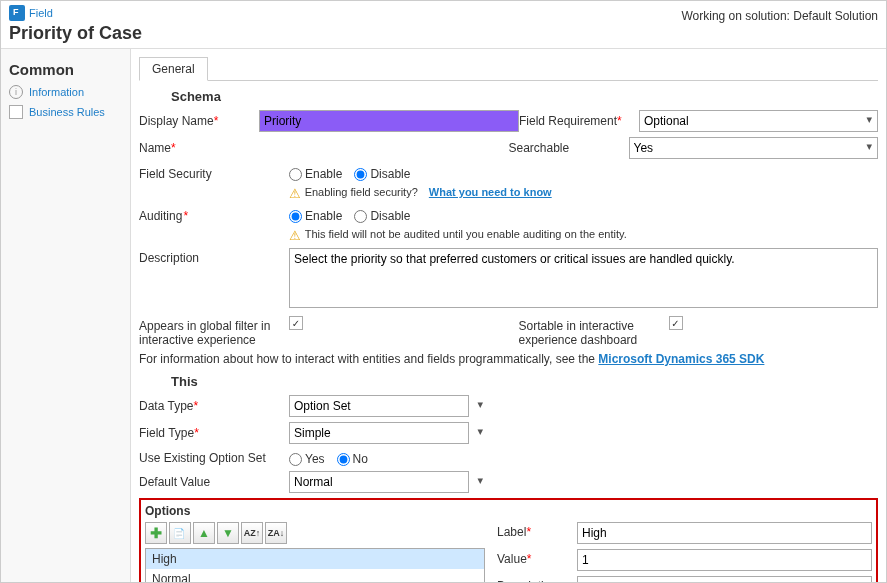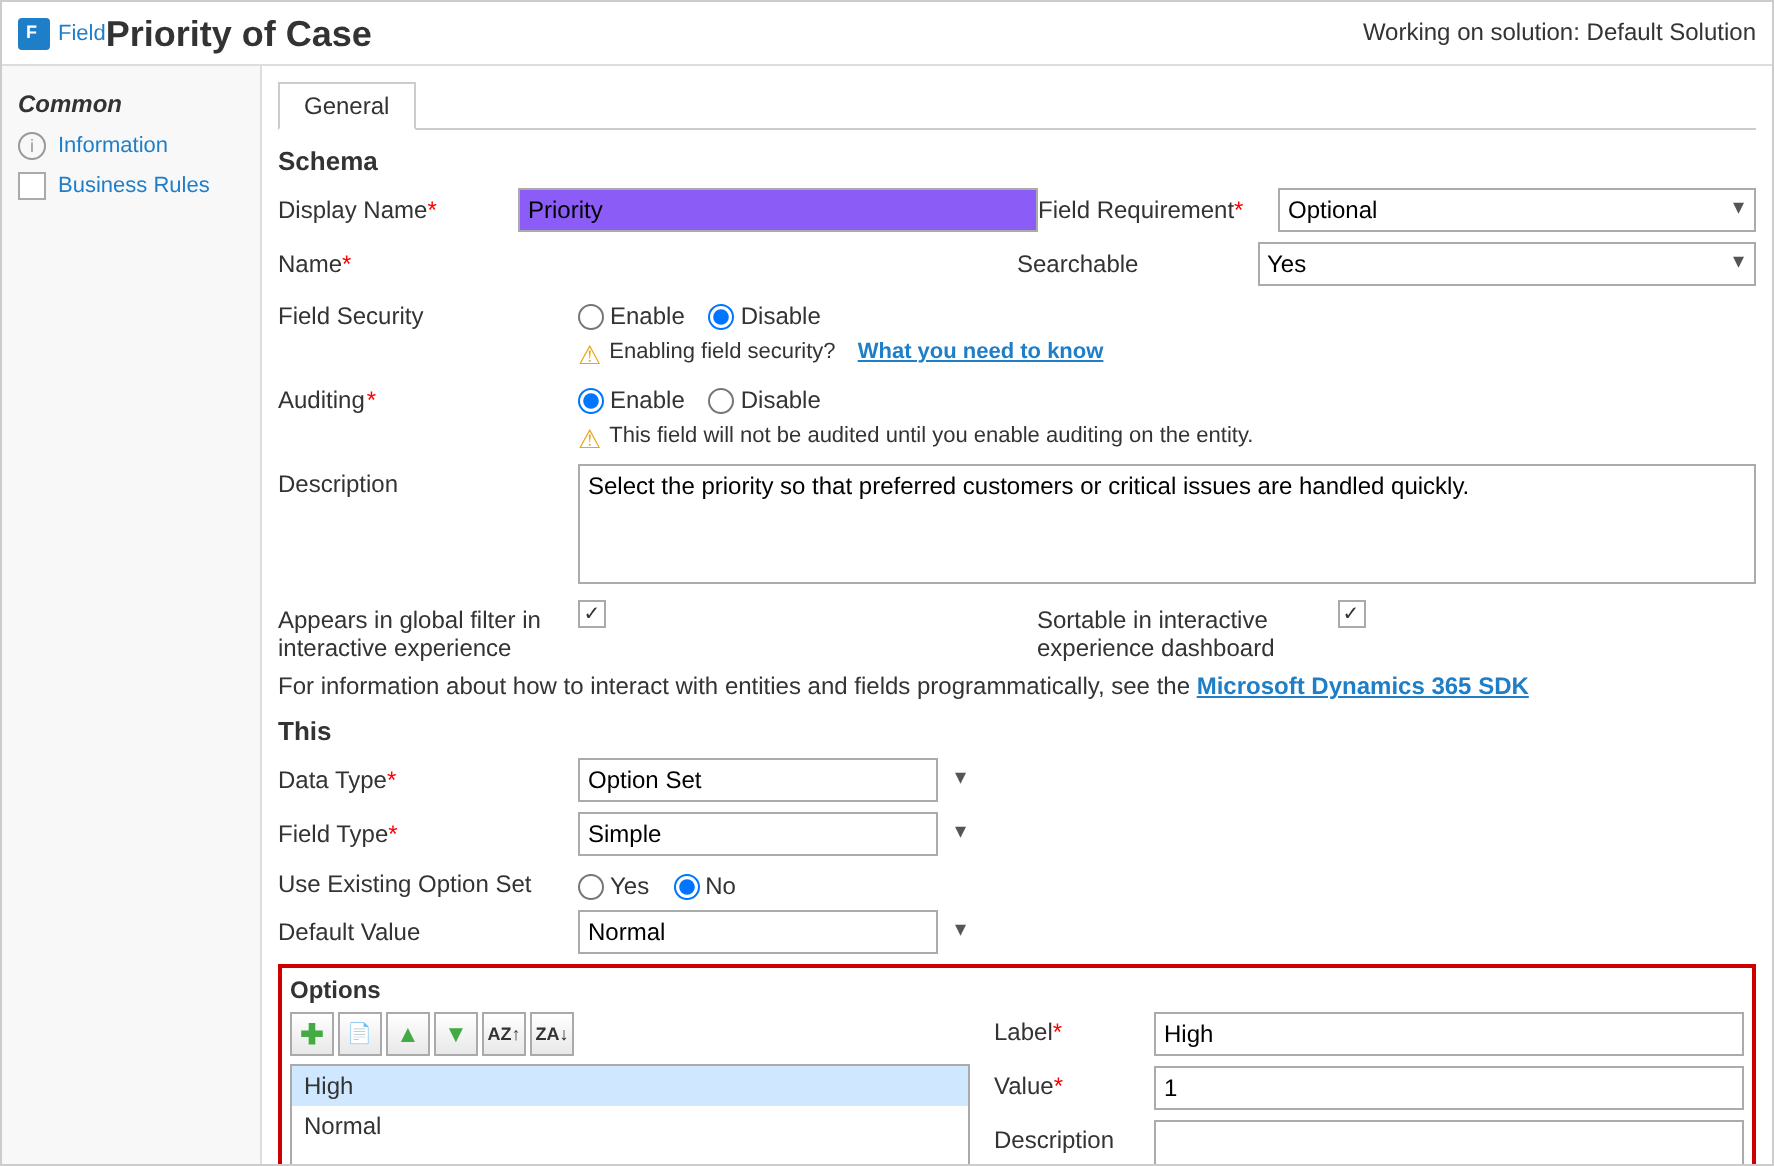--- a/index.html
+++ b/index.html
@@ -2,48 +2,48 @@
 <html><head>
   <meta charset="utf-8">
   <style>
     * { box-sizing: border-box; margin: 0; padding: 0; }
     body { font-family: 'Segoe UI', Tahoma, Geneva, Verdana, sans-serif; font-size: 12px; background: #f0f0f0; color: #333; }
     
     .outer-container { width: 887px; height: 583px; background: #fff; border: 1px solid #ccc; display: flex; flex-direction: column; overflow: hidden; }
     
     
     .header-bar { background: #fff; border-bottom: 1px solid #ddd; padding: 4px 8px; display: flex; justify-content: space-between; align-items: flex-start; }
-    .header-left { display: flex; }
+    .header-left { display: flex; flex-direction: column; }
     .header-field-label { color: #1e7ec8; font-size: 11px; display: flex; align-items: center; gap: 4px; }
     .header-field-icon { width: 16px; height: 16px; background: #1e7ec8; display: inline-block; border-radius: 2px; position: relative; }
     .header-field-icon::after { content: 'F'; color: white; font-size: 9px; font-weight: bold; position: absolute; top: 2px; left: 4px; }
     .header-title { font-size: 18px; font-weight: bold; color: #333; margin-top: 2px; }
     .header-right { font-size: 12px; color: #333; padding-top: 4px; }
     
     
     .main-layout { display: flex; flex: 1; overflow: hidden; }
     
     
     .sidebar { width: 130px; background: #f8f8f8; border-right: 1px solid #ddd; padding: 8px 0; flex-shrink: 0; }
-    .sidebar-section-title { font-size: 12px; font-weight: bold; color: #333; padding: 4px 8px; font-style: italic; }
+    .sidebar-section-title { font-size: 15px; font-weight: bold; color: #333; padding: 4px 8px; }
     .sidebar-item { display: flex; align-items: center; gap: 6px; padding: 3px 8px; cursor: pointer; font-size: 11px; color: #1e7ec8; }
     .sidebar-icon { width: 14px; height: 14px; flex-shrink: 0; }
     .info-icon { border: 1px solid #999; border-radius: 50%; display: flex; align-items: center; justify-content: center; font-size: 9px; color: #999; }
     .rules-icon { background: #fff; border: 1px solid #aaa; display: inline-block; }
     
     
     .content-area { flex: 1; overflow-y: auto; padding: 8px; background: #fff; }
     
     
     .tab-bar { display: flex; border-bottom: 1px solid #ccc; margin-bottom: 8px; }
     .tab { padding: 4px 12px; font-size: 12px; border: 1px solid #ccc; border-bottom: none; background: #f8f8f8; cursor: pointer; margin-right: 2px; }
     .tab.active { background: #fff; border-bottom: 1px solid #fff; margin-bottom: -1px; }
     
     
-    .section-title { font-size: 13px; font-weight: bold; color: #333; margin-bottom: 6px; margin-top: 4px; }
+    .section-title { font-size: 13px; font-weight: bold; color: #333; margin-bottom: 6px; margin-top: 4px; margin-left: 32px; }
     
     .form-row { display: flex; align-items: flex-start; margin-bottom: 5px; }
     .form-label { width: 150px; font-size: 12px; color: #333; padding-top: 3px; flex-shrink: 0; }
     .form-label .required { color: red; margin-left: 1px; }
     .form-control { flex: 1; }
     
     
     .text-input { height: 22px; border: 1px solid #ababab; padding: 2px 4px; font-size: 12px; width: 100%; background: #8b5cf6; }
     
     

